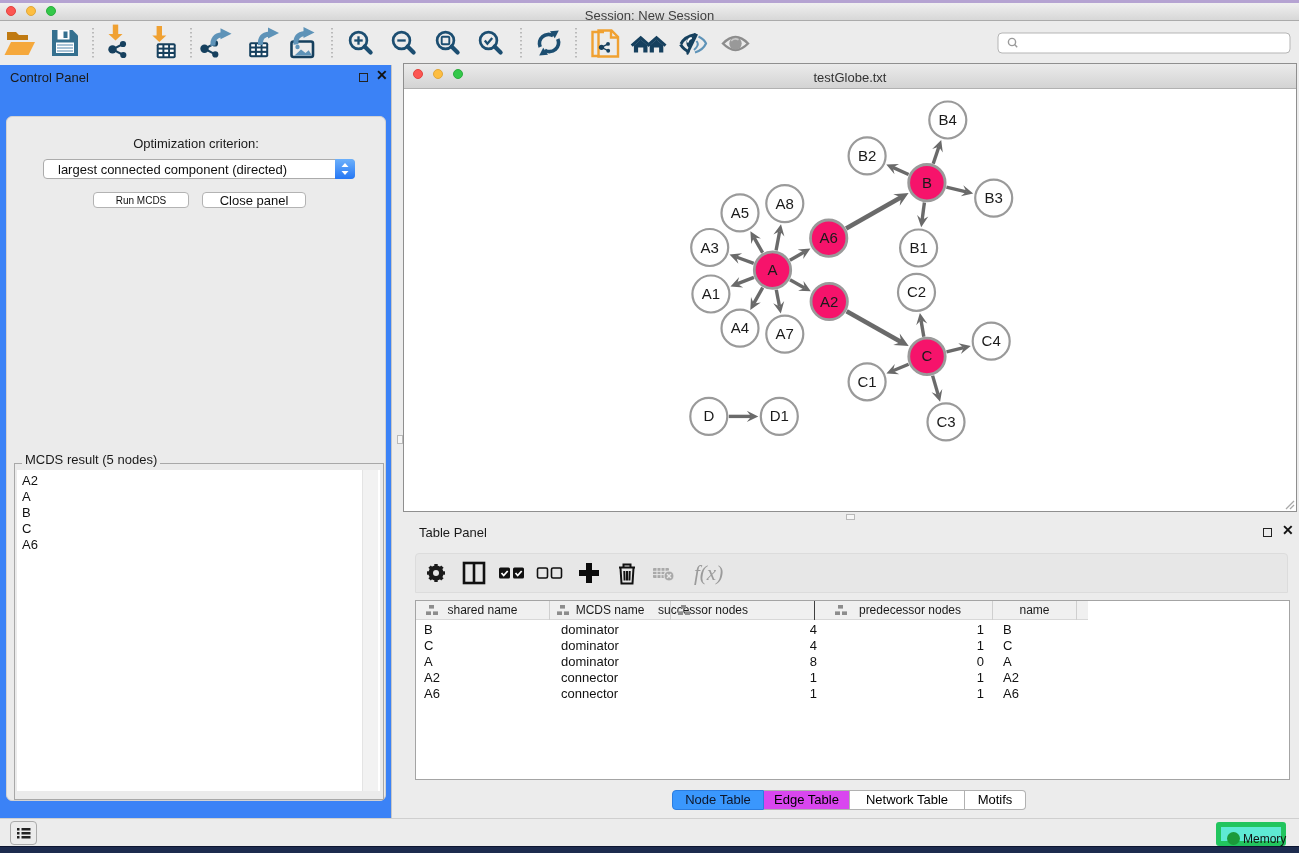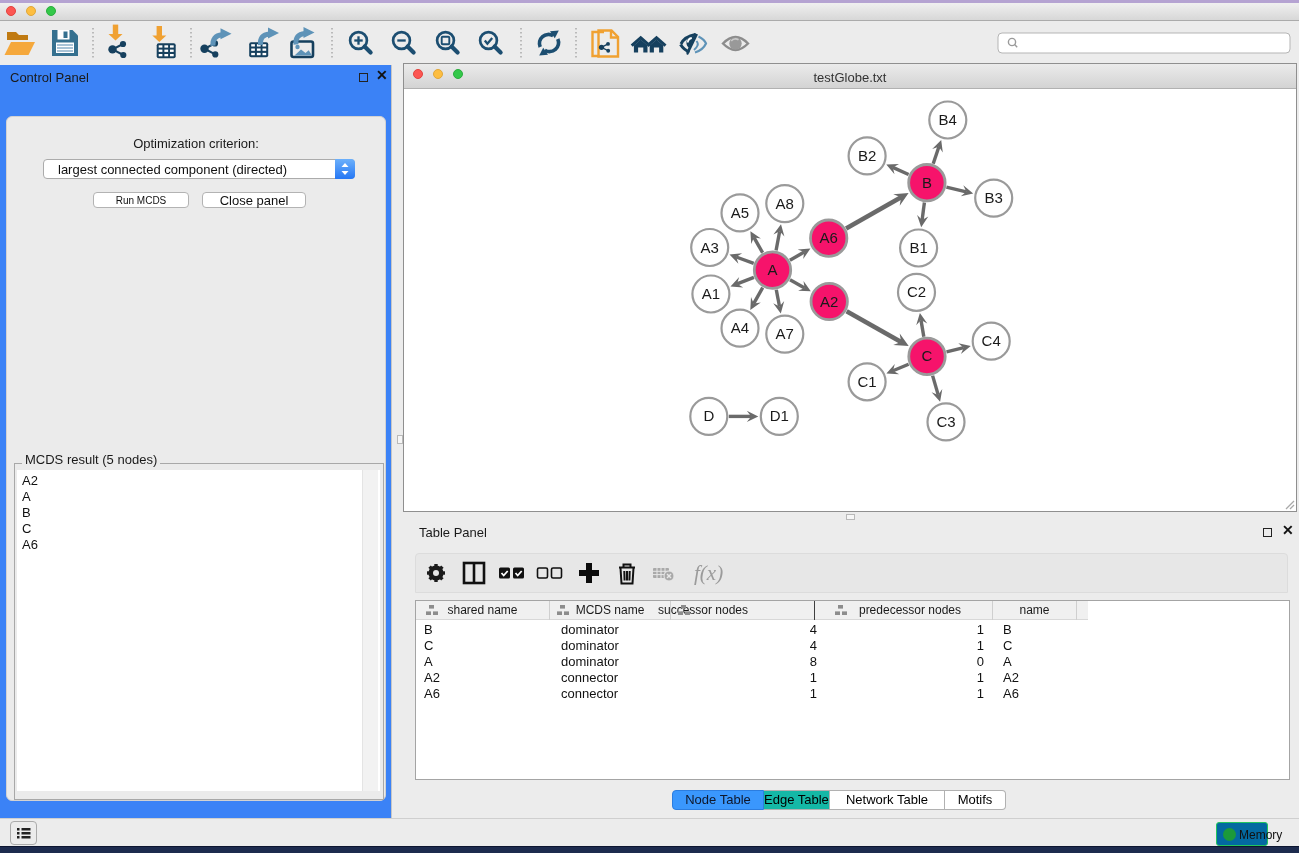--- a/index.html
+++ b/index.html
@@ -9,20 +9,21 @@
 </style></head>
 <body>
 
 <div class="abs" style="left:0;top:0;width:1299px;height:3px;background:#b5a3d2"></div>
 <div class="abs" style="left:0;top:846px;width:1299px;height:7px;background:#1d2b4e;border-top:1px solid #0c1530"></div>
 
 <div class="abs" style="left:0;top:3px;width:1299px;height:18px;background:linear-gradient(#f0f0f0,#d7d7d7);border-bottom:1px solid #ababab">
   <div class="tl" style="left:6px;top:3px;background:#fc5652;border:1px solid #e2433e"></div>
   <div class="tl" style="left:26px;top:3px;background:#fdbe41;border:1px solid #e0a73a"></div>
   <div class="tl" style="left:46px;top:3px;background:#34c84a;border:1px solid #2bad3e"></div>
+  <div class="abs" style="left:0;top:5px;width:1299px;text-align:center;font-size:13px;color:#404040">Session: New Session</div>
 </div>
 
 <div class="abs" id="toolbar" style="left:0;top:21px;width:1299px;height:44px;background:#ececec">
     <svg width="1299" height="44">
       <line x1="93" y1="7" x2="93" y2="37" stroke="#999" stroke-width="1.2" stroke-dasharray="1.5,2.5"></line>
 <line x1="191" y1="7" x2="191" y2="37" stroke="#999" stroke-width="1.2" stroke-dasharray="1.5,2.5"></line>
 <line x1="332" y1="7" x2="332" y2="37" stroke="#999" stroke-width="1.2" stroke-dasharray="1.5,2.5"></line>
 <line x1="521" y1="7" x2="521" y2="37" stroke="#999" stroke-width="1.2" stroke-dasharray="1.5,2.5"></line>
 <line x1="576" y1="7" x2="576" y2="37" stroke="#999" stroke-width="1.2" stroke-dasharray="1.5,2.5"></line>
 <path d="M7 11 h9 l3 3 h9 v5 h-21 z" fill="#c07a12"></path>
@@ -422,35 +423,35 @@
           <span class="abs" style="left:145px;top:2px">connector</span>
           <span class="abs" style="left:321px;top:2px;width:80px;text-align:right">1</span>
           <span class="abs" style="left:488px;top:2px;width:80px;text-align:right">1</span>
           <span class="abs" style="left:587px;top:2px">A6</span>
         </div>
     </div>
   </div>
 
   <div class="abs" style="left:268px;top:270px;height:20px;display:flex;font-size:13px">
     <div style="width:92px;background:#3a97fd;border:1px solid #2b7de0;border-radius:4px 0 0 4px;color:#0f172a;text-align:center;line-height:18px">Node Table</div>
-    <div style="width:66px;background:#14b8a6;border:1px solid #b1b1b1;border-left:none;line-height:18px">Edge Table</div>
+    <div style="width:86px;background:#d946ef;border:1px solid #b1b1b1;border-left:none;text-align:center;line-height:18px">Edge Table</div>
     <div style="width:115px;background:#fff;border:1px solid #b1b1b1;border-left:none;text-align:center;line-height:18px">Network Table</div>
     <div style="width:61px;background:#fff;border:1px solid #b1b1b1;border-left:none;border-radius:0 4px 4px 0;text-align:center;line-height:18px">Motifs</div>
   </div>
 </div>
 
 <div class="abs" style="left:0;top:818px;width:1299px;height:28px;background:#ececec;border-top:1px solid #cfcfcf"></div>
 <div class="abs" id="statusleft" style="left:10px;top:821px;width:27px;height:24px;border:1px solid #ababab;border-radius:4px;background:#ececec">
   <svg width="25" height="22">
       <g fill="#222">
         <rect x="6" y="6" width="2.5" height="2.5"></rect>
         <rect x="10.5" y="6" width="9" height="2.5"></rect>
         <rect x="6" y="10" width="2.5" height="2.5"></rect>
         <rect x="10.5" y="10" width="9" height="2.5"></rect>
         <rect x="6" y="14" width="2.5" height="2.5"></rect>
         <rect x="10.5" y="14" width="9" height="2.5"></rect>
       </g>
     </svg>
 </div>
-<div class="abs" id="memory" style="left:1216px;top:822px;width:52px;height:24px;border:1px solid #22c55e;border-radius:3px;background:#0369a1;font-size:12px;color:#111">
+<div class="abs" id="memory" style="left:1216px;top:822px;width:70px;height:24px;border:5px solid #22c55e;border-radius:3px;background:#5eead4;font-size:12px;color:#111">
   <div class="abs" style="left:6px;top:5px;width:13px;height:13px;border-radius:50%;background:#1b9a3a"></div>
   <div class="abs" style="left:22px;top:5px">Memory</div>
 </div>
 
 </body></html>

